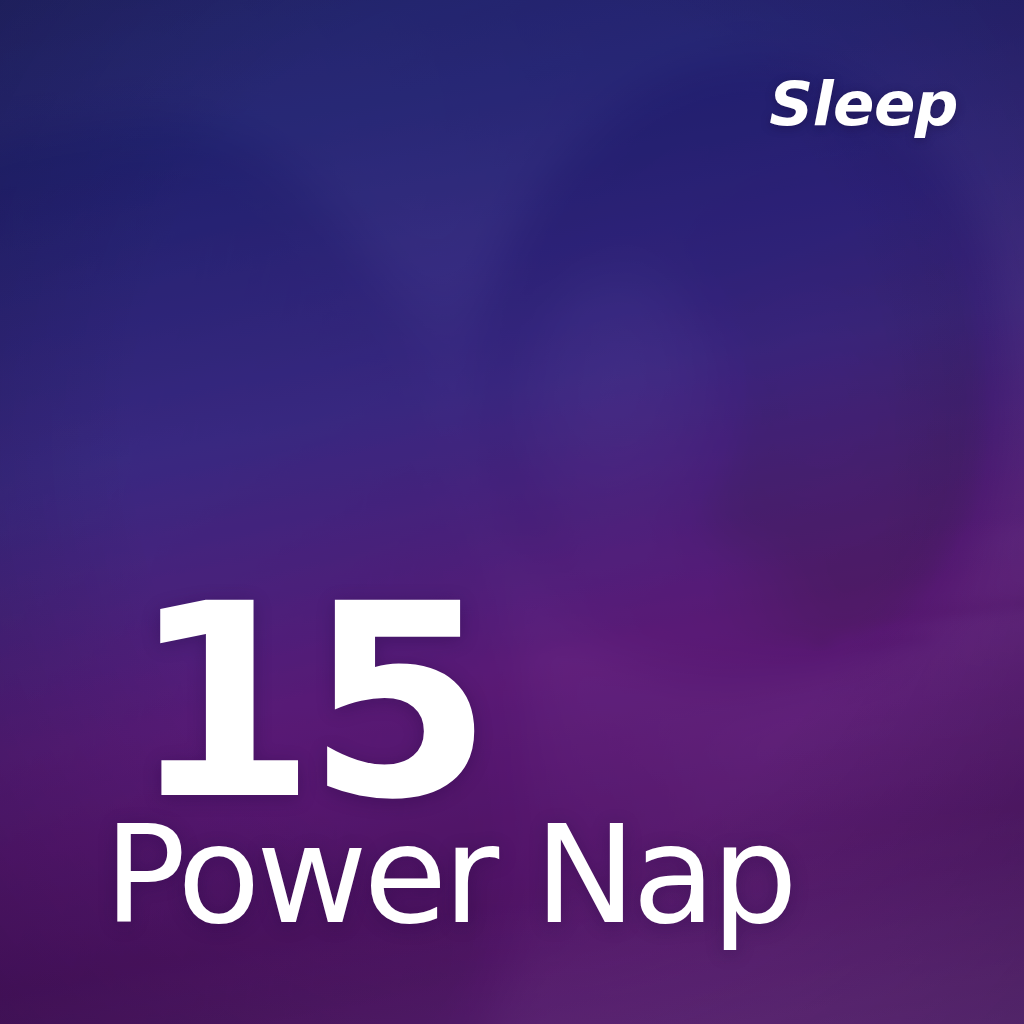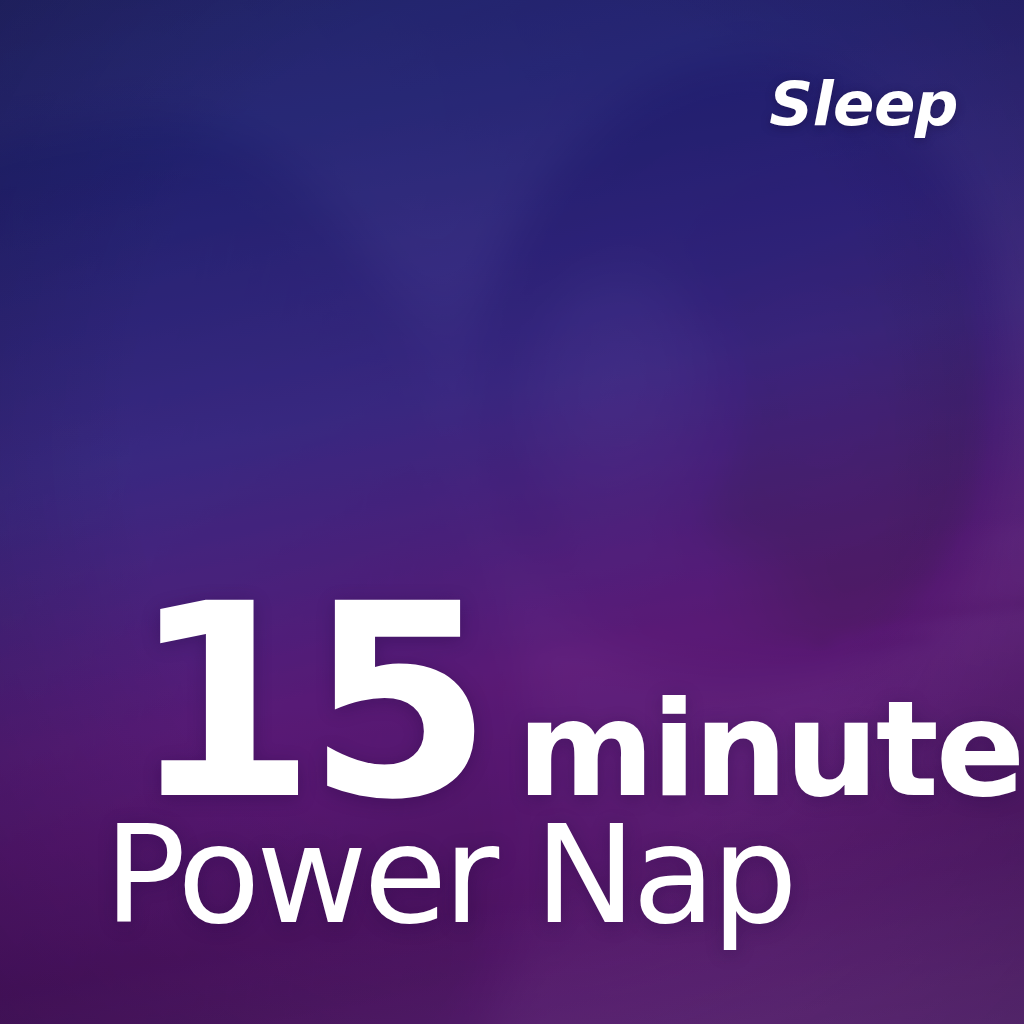--- a/index.html
+++ b/index.html
@@ -350,18 +350,17 @@
   <div class="tint-overlay-3" style="background: linear-gradient(170deg, rgb(38, 42, 110) 0%, rgb(43, 47, 125) 14%, rgb(75, 58, 146) 40%, rgb(106, 42, 134) 63%, rgb(92, 31, 111) 82%, rgb(113, 56, 137) 100%), radial-gradient(at 14% 66%, rgba(184, 49, 122, 0.333) 0%, rgba(0, 0, 0, 0) 58%);"></div>
   <div class="vignette"></div>
 
   <div class="brand">
     <span class="brand-line l1">Sleep</span>
   </div>
 
   <div class="title-block">
     <div class="title-row-1">
       <span class="big-number">15</span>
-      <span class="unit-word">minute</span>
     </div>
     <div class="title-row-2">Power Nap</div>
   </div>
 
 </div>
 
 </body></html>

